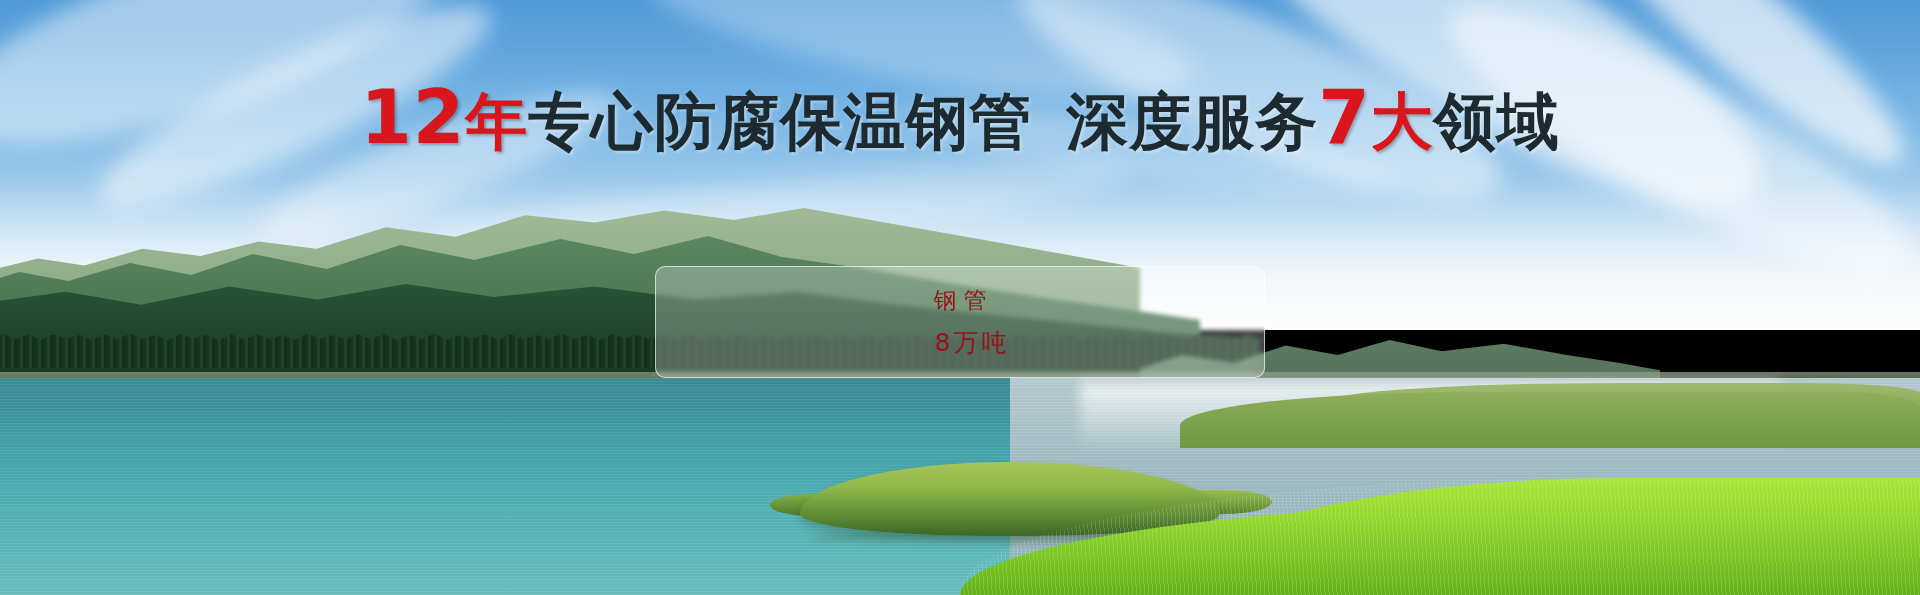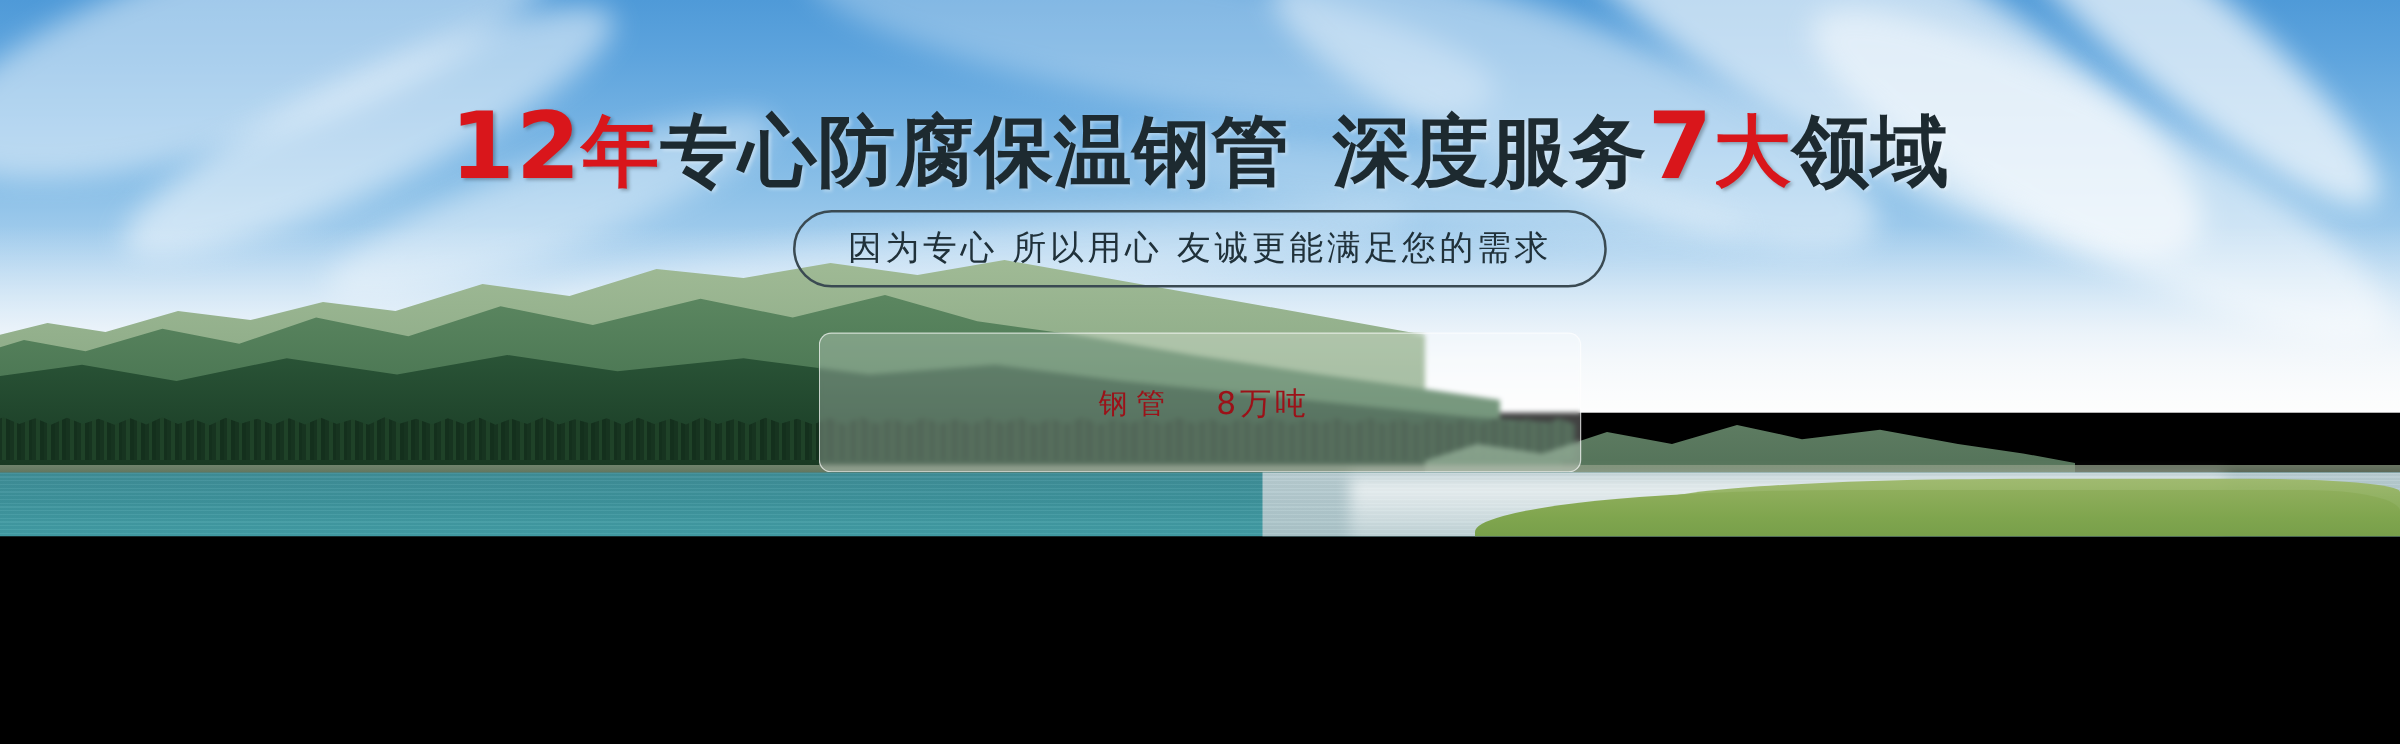--- a/index.html
+++ b/index.html
@@ -1,20 +1,20 @@
 <!DOCTYPE html>
 <html><head>
 <meta charset="utf-8">
 <style>
   * { margin:0; padding:0; box-sizing:border-box; }
   html,body { width:1920px; height:595px; overflow:hidden; background:#000; }
   body { font-family:"Liberation Sans","DejaVu Sans",sans-serif; }
 
   #banner{
-    position:relative; width:1920px; height:429px; overflow:hidden;
+    position:relative; width:1920px; height:595px; overflow:hidden;
   }
 
   
   .sky{
     position:absolute; left:0; top:0; width:1920px; height:330px;
     background:linear-gradient(to bottom,
        #4f9ad8 0%, #5ea4dd 14%, #74b2e3 30%, #8dc1e8 47%,
        #a9d0ee 62%, #c4def2 75%, #dce9f4 86%, #eaf1f5 95%, #f2f5f6 100%);
   }
   .cloud{ position:absolute; background:rgba(255,255,255,.85); filter:blur(11px); border-radius:50%; pointer-events:none;}
@@ -178,21 +178,21 @@
 
   
   .cards{
     position:absolute; left:655px; top:266px; width:610px; height:112px;
     display:flex; gap:8px;
   }
   .card{
     flex:1; border-radius:10px;
     background:rgba(255,255,255,.26);
     border:1px solid rgba(255,255,255,.65);
-    display:flex; flex-direction:row; align-items:center; justify-content:center;
+    display:flex; flex-direction:column; align-items:center; justify-content:center;
     gap:10px; backdrop-filter:blur(2px);
     font-family:"DejaVu Sans","Liberation Sans",sans-serif;
   }
   .card-title{ font-size:23px; color:#9c1118; letter-spacing:7px; text-indent:7px; }
   .card-value{ font-size:25px; color:#9c1118; letter-spacing:3px;margin-left:24px; }
   .card-value sup{ font-size:14px; vertical-align:super; }
 </style>
 </head>
 <body>
 
@@ -230,21 +230,20 @@
   <div class="island-tip-r"></div>
   <div class="island"></div>
   <div class="grass-front2"></div>
   <div class="grass-front"></div>
   <div class="grass-tex"></div>
 
   <div class="headline">
     <span class="hl-red hl-num">12</span><span class="hl-red">年</span><span class="hl-dark">专心防腐保温钢管</span><span class="hl-gap"></span><span class="hl-dark">深度服务</span><span class="hl-red hl-num">7</span><span class="hl-red">大</span><span class="hl-dark">领域</span>
   </div>
 
-  <div class="pill">因为专心 所以用心  友诚更能满足您的需求</div>
 
   <div class="cards">
 
     <div class="card">
       <div class="card-title">钢管</div>
       <div class="card-value">
         <span>8万吨</span>
       </div>
     </div>
 

